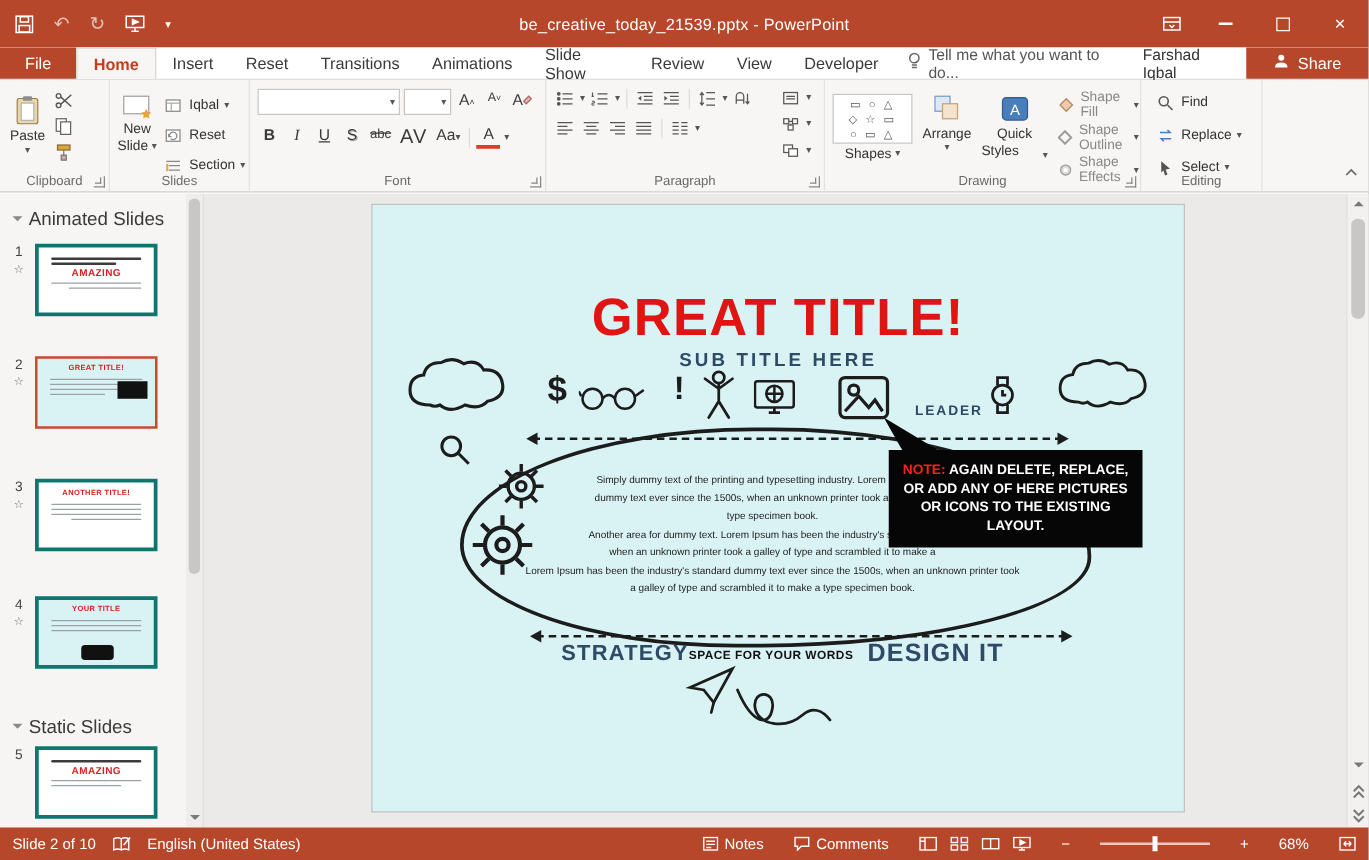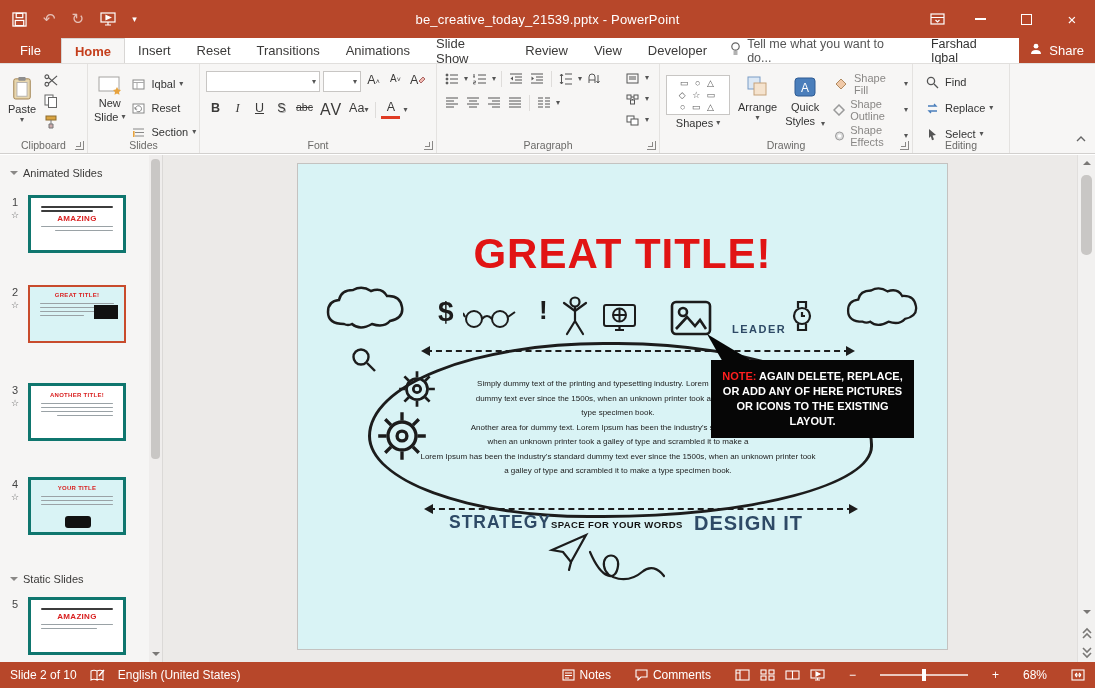--- a/index.html
+++ b/index.html
@@ -21,21 +21,21 @@
   .ribbonopt { width:40px; display:flex; align-items:center; justify-content:center; }
 
   
   .tabrow { position:absolute; top:38px; left:0; right:0; height:26px; background:#fff; display:flex; align-items:stretch; font-size:13px; color:#3b3a39; border-bottom:1px solid #e1dfdd; }
   .tab { padding:0 13px; display:flex; align-items:center; cursor:default; }
   .tab.file { background:var(--red); color:#fff; padding:0 20px; }
   .tab.active { background:#f7f6f5; color:var(--red-bright); border:1px solid #d8d6d4; border-bottom:none; font-weight:bold; }
   .tab-spacer { flex:1; }
   .tellme { display:flex; align-items:center; gap:6px; color:#555; padding:0 10px; font-size:12.5px; }
   .username { display:flex; align-items:center; padding:0 14px; color:#333; font-size:12.5px; }
-  .sharebtn { background:var(--red); color:#fff; display:flex; align-items:center; gap:7px; padding:0 11px; font-size:13px; }
+  .sharebtn { background:var(--red); color:#fff; display:flex; align-items:center; gap:7px; padding:0 22px; font-size:13px; }
 
   
   .ribbon { position:absolute; top:64px; left:0; right:0; height:90px; background:#f7f6f5; border-bottom:1px solid #d2d0ce; display:flex; }
   .group { position:relative; height:100%; border-right:1px solid #e4e2e0; flex:0 0 auto; }
   .group-label { position:absolute; bottom:2px; left:0; right:0; text-align:center; font-size:10.5px; color:#6b6a68; }
   .launcher { position:absolute; right:3px; bottom:3px; width:9px; height:9px; border-right:1px solid #8a8886; border-bottom:1px solid #8a8886; }
   .launcher:after { content:""; position:absolute; right:2px; bottom:2px; width:4px; height:4px; border-right:1px solid #8a8886; border-bottom:1px solid #8a8886; transform:rotate(0deg); }
   .bigbtn { display:flex; flex-direction:column; align-items:center; justify-content:flex-start; padding-top:7px; height:74px; font-size:11px; color:#333; gap:2px; text-align:center; line-height:12px; }
   .caret { font-size:8px; color:#555; line-height:6px; }
   .smallbtn { display:flex; align-items:center; gap:4px; font-size:11px; color:#333; height:20px; }
@@ -47,21 +47,21 @@
   .sep { width:1px; height:16px; background:#dedcda; margin:0 2px; }
   .graylab { color:#8a8886; }
   .gallery { width:64px; height:40px; background:#fff; border:1px solid #c8c6c4; display:flex; flex-direction:column; align-items:center; justify-content:center; font-size:9px; color:#555; line-height:12px; letter-spacing:2px; }
   .collapse-chevron { position:absolute; right:8px; bottom:6px; color:#666; }
 
   
   .workspace { position:absolute; top:155px; left:0; right:0; bottom:26px; background:#eceae8; }
 
   
   .thumbs { position:absolute; left:0; top:0; bottom:0; width:163px; background:#f6f5f4; border-right:1px solid #dbd9d7; overflow:hidden; }
-  .sec-head { position:absolute; left:10px; font-size:11px; color:#3b3a39; display:flex; align-items:center; gap:5px; }
+  .sec-head { position:absolute; left:10px; font-size:15px; color:#3b3a39; display:flex; align-items:center; gap:5px; }
   .tri-dn { width:0; height:0; border:4px solid transparent; border-top-color:#8a8886; margin-top:3px; }
   .slide-entry { position:absolute; left:6px; display:flex; gap:4px; }
   .entry-meta { width:18px; display:flex; flex-direction:column; align-items:center; font-size:11px; color:#444; padding-top:1px; }
   .star { font-size:9px; color:#666; margin-top:2px; }
   .thumb { width:98px; height:58px; background:#fff; border:3px solid #0f766e; position:relative; overflow:hidden; }
   .thumb.sel { border:2px solid #c84b2c; }
   .thumb.cyan { background:var(--slidebg); }
   .mini-title { color:#d92020; font-weight:bold; text-align:center; font-size:8px; line-height:9px; letter-spacing:.3px; }
   .mini-title.tiny { font-size:6px; }
   .mini-line { height:1.5px; background:#9aa2a6; border-radius:1px; margin:2.5px 10px; }
@@ -500,21 +500,21 @@
             </svg>
           <span>Arrange</span>
           <span class="caret">▾</span>
         </div>
         <div class="bigbtn">
           <svg width="24" height="24" viewBox="0 0 24 24">
               <rect x="2" y="3" width="20" height="18" rx="3" fill="#4a7ebb" stroke="#2e5b93"></rect>
               <text x="12" y="17" text-anchor="middle" font-size="12" fill="#fff" font-family="Liberation Sans">A</text>
             </svg>
           <span>Quick</span>
-          <span style="display:flex;gap:6px;align-items:flex-end">
+          <span style="display:flex;gap:19px;align-items:flex-end">
               <span>Styles</span>
               <span class="caret">▾</span>
             </span>
         </div>
         <div style="display:flex; flex-direction:column; gap:6px; padding-top:6px;">
           <div class="smallbtn graylab">
               <span class="mini">
                 <svg width="13" height="12" viewBox="0 0 13 12">
                   <path d="M6 1 L11 6 L6 11 L1 6 Z" fill="#f0c9a8" stroke="#b08a60"></path>
                 </svg>
@@ -677,20 +677,21 @@
         <div class="pthumb"></div>
         <div class="sb-btn" style="bottom:0">
             <span class="tri-d"></span>
           </div>
       </div>
     </div>
 
     <div class="canvas">
       <div class="slide">
         <div class="s-title">GREAT TITLE!</div>
+        <div class="s-sub">SUB TITLE HERE</div>
 
         <div class="doodle" style="left:26px; top:120px;">
           <svg width="82" height="48" viewBox="0 0 82 48">
               <path d="M20 40 Q4 40 4 28 Q4 17 15 16 Q17 6 29 6 Q38 1 47 7 Q58 3 63 12 Q76 11 78 23 Q80 34 66 37 Q60 44 48 40 Q36 47 28 40 Q24 42 20 40 Z" fill="none" stroke="#1c1c1c" stroke-width="2.5"></path>
             </svg>
         </div>
         <div class="dchar" style="left:140px; top:132px; font-size:28px;">$</div>
         <div class="doodle" style="left:165px; top:140px;">
           <svg width="54" height="26" viewBox="0 0 54 26">
               <g fill="none" stroke="#1c1c1c" stroke-width="2">

